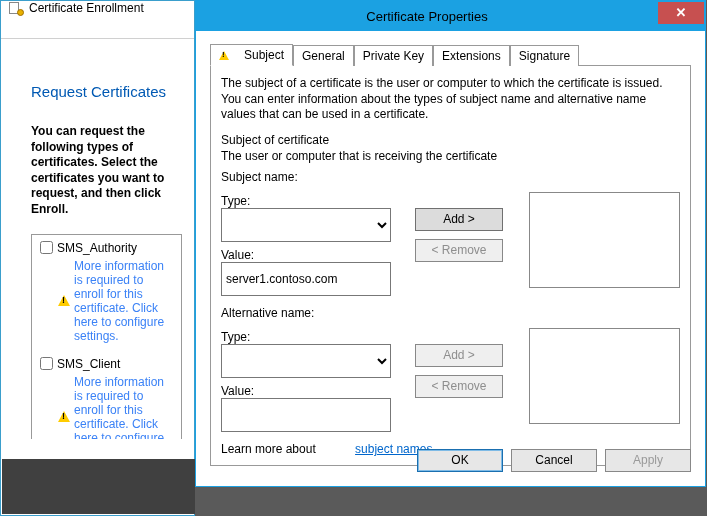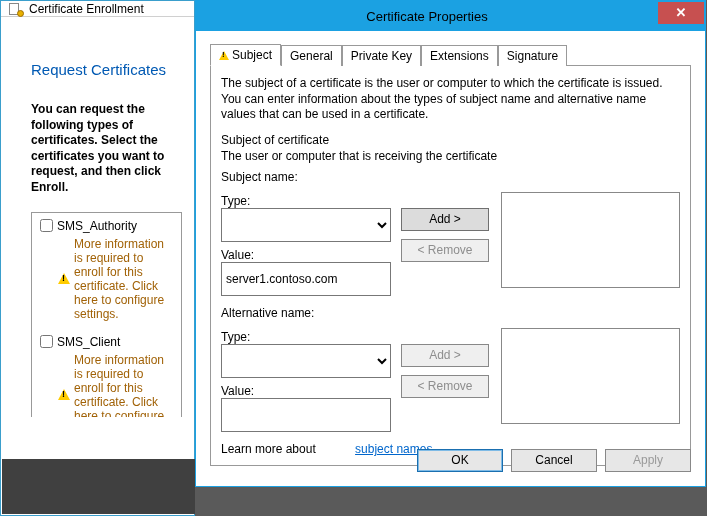--- a/index.html
+++ b/index.html
@@ -1,52 +1,52 @@
 <!DOCTYPE html>
 <html><head>
 <meta charset="utf-8">
 <style>
 * { box-sizing: border-box; font-family: "Segoe UI", Tahoma, sans-serif; font-size: 12px; }
 body { margin: 0; background: #5a5a5a; width: 707px; height: 516px; position: relative; overflow: hidden; }
 
 
 .enroll-window { position: absolute; left: 0; top: 0; width: 195px; height: 516px; background: #fff; border: 1px solid #3a9ecc; }
-.enroll-title-bar { height: 16px; border-bottom: 1px solid #d0d0d0; display: flex; align-items: flex-end; padding-left: 8px; gap: 6px; }
+.enroll-title-bar { height: 38px; border-bottom: 1px solid #d0d0d0; display: flex; align-items: flex-start; padding-left: 8px; gap: 6px; }
 .enroll-title-bar .title { font-size: 12px; color: #000; }
 .enroll-body { padding: 10px 12px 0 30px; background: #fff; height: 400px; overflow: hidden; }
 .enroll-heading { color: #0059b3; font-size: 15px; font-weight: 400; margin: 34px 0 24px 0; }
 .enroll-desc { color: #000; margin-bottom: 16px; line-height: 1.3; font-weight: bold; }
 .cert-list { border: 1px solid #999; background: #fff; padding: 0; }
 .cert-item { padding: 6px 8px 8px 8px; }
 .cert-item label { display: flex; align-items: center; gap: 4px; }
 .cert-item input[type=checkbox] { margin: 0; }
 .more-info { display: flex; align-items: center; gap: 4px; margin-top: 4px; margin-left: 18px; }
-.more-info a { color: #a16207; text-decoration: none; }
+.more-info a { color: #3b82f6; text-decoration: none; }
 .warn-tri { width: 0; height: 0; border-left: 6px solid transparent; border-right: 6px solid transparent; border-bottom: 11px solid #ffcc00; position: relative; }
 .warn-tri::after { content: "!"; position: absolute; left: -2px; top: 0px; font-size: 9px; font-weight: bold; color: #000; }
 .enroll-footer-strip { position: absolute; left: 1px; bottom: 1px; height: 55px; width: 193px; background: #404040; }
 
 
 .dialog { position: absolute; left: 195px; top: 0; width: 511px; height: 487px; border: 1px solid #1ba1e2; background: #fff; }
 .dlg-title-bar { height: 30px; background: #1ba1e2; display: flex; align-items: center; }
 .dlg-title { flex: 1; text-align: center; color: #000; font-size: 13px; }
 .dlg-close { width: 46px; height: 22px; background: #c75050; color: #fff; display: flex; align-items: center; justify-content: center; margin-right: 1px; margin-top: -7px; font-size: 13px; font-weight: bold; }
 .dlg-body { padding: 12px 14px 10px 14px; }
 
 
 .tab-strip { display: flex; align-items: flex-end; border-bottom: 1px solid #999; }
 .tab { padding: 3px 8px; border: 1px solid #999; border-bottom: none; background: #fff; margin-right: 0px; position: relative; top: 1px; color: #000; }
-.tab.active { background: #fff; border-bottom: 1px solid #fff; display: flex; align-items: center; gap: 3px; }
+.tab.active { background: #fff; border-bottom: 1px solid #fff; display: flex; align-items: center; gap: 15px; }
 .tab.active .warn-mini { width: 0; height: 0; border-left: 5px solid transparent; border-right: 5px solid transparent; border-bottom: 9px solid #ffcc00; position: relative; }
 .tab.active .warn-mini::after { content: "!"; position: absolute; left: -2px; top: -1px; font-size: 8px; font-weight: bold; color: #000; }
 .tab-panel { border: 1px solid #999; border-top: none; padding: 10px 10px 8px 10px; height: 400px; }
 
 .desc { color: #000; line-height: 1.3; margin-bottom: 10px; }
 .section-head { color: #000; margin-bottom: 2px; }
-.row { display: flex; gap: 10px; margin-top: 8px; }
+.row { display: flex; gap: 24px; margin-top: 8px; }
 .col-left { width: 170px; }
 .col-mid { width: 90px; display: flex; flex-direction: column; gap: 8px; padding-top: 16px; }
 .col-right { flex: 1; border: 1px solid #888; background: #fff; height: 96px; }
 .lbl { color: #000; margin-top: 2px; }
 .sel, .txt { width: 170px; height: 22px; border: 1px solid #777; background: #fff; padding: 16px 4px; font-size: 12px; }
 .sel { height: 22px; }
 .btn-small { width: 88px; height: 23px; border: 1px solid #888; background: #e7e7e7; color: #333; text-align: center; line-height: 20px; }
 .btn-small.disabled { color: #8e8e8e; background: #efefef; }
 .btn-small.active { background: #dcdcdc; border-color: #707070; color: #000; }
 .link-blue { color: #0066cc; text-decoration: underline; margin-left: 36px; }

